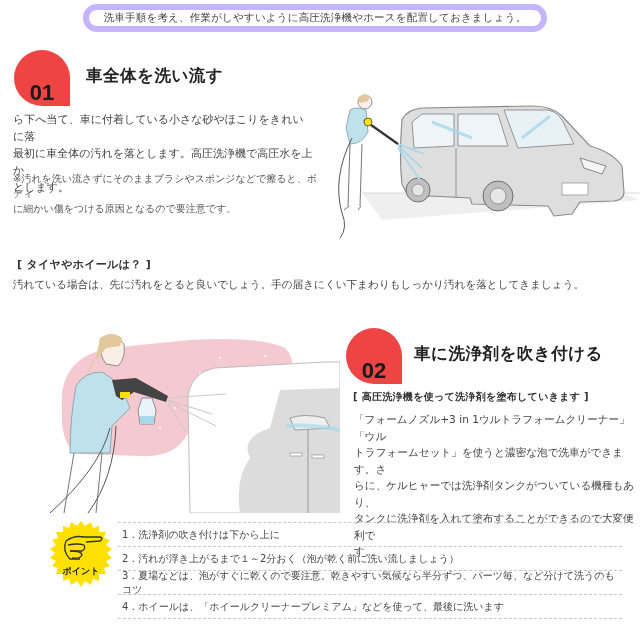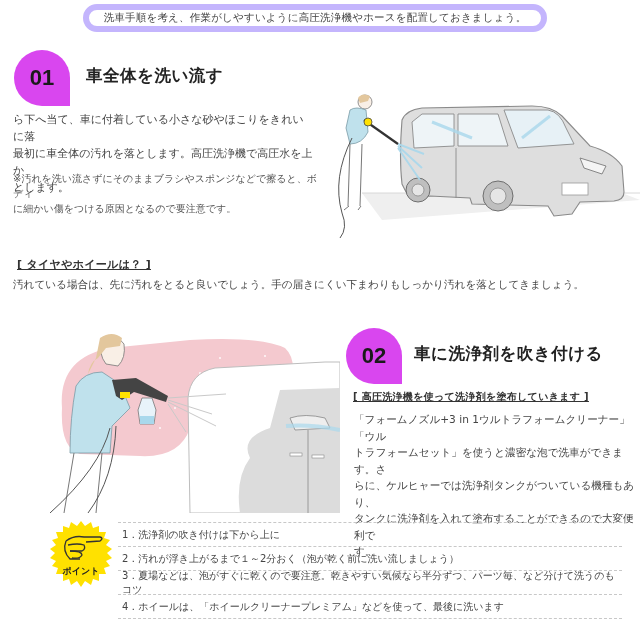--- a/index.html
+++ b/index.html
@@ -8,31 +8,31 @@
 
   .intro-pill {
     position: absolute; left: 83px; top: 4px; width: 464px; height: 28px;
     border: 6px solid #c4b5fd; border-radius: 14px;
     display: flex; align-items: center; justify-content: center;
     font-size: 10.5px; color: #444; letter-spacing: 0.2px;
   }
 
   .step-badge {
     position: absolute; width: 56px; height: 56px;
-    background: #d946ef; border-radius: 50% 50% 0 50%;
-    display: flex; align-items: center; justify-content: center;
+    background: #ef4444; border-radius: 50% 50% 0 50%;
+    display: flex; align-items: flex-end; justify-content: center;
     font-family: "Liberation Sans", sans-serif; font-weight: bold; font-size: 22px; color: #1a1a1a;
   }
   .step-title {
     position: absolute; font-size: 16.5px; font-weight: bold; color: #222; letter-spacing: 0.5px;
   }
 
   .body-text { position: absolute; font-size: 11px; line-height: 17px; color: #444; }
   .note-text { position: absolute; font-size: 10px; line-height: 15px; color: #555; }
-  .sub-heading { position: absolute; font-size: 11px; font-weight: bold; color: #333; letter-spacing: 0.3px; text-decoration: underline; }
+  .sub-heading { position: absolute; font-size: 11px; font-weight: bold; color: #333; letter-spacing: 0.3px; }
 
   .illus { position: absolute; }
 
   .point-badge { position: absolute; left: 48px; top: 521px; width: 66px; height: 66px; }
   .point-list { position: absolute; left: 118px; top: 522px; width: 504px; }
   .point-item {
     height: 24px; display: flex; align-items: center;
     border-bottom: 1px dashed #c8c8c8;
     font-size: 10px; color: #444; padding-left: 4px;
   }

